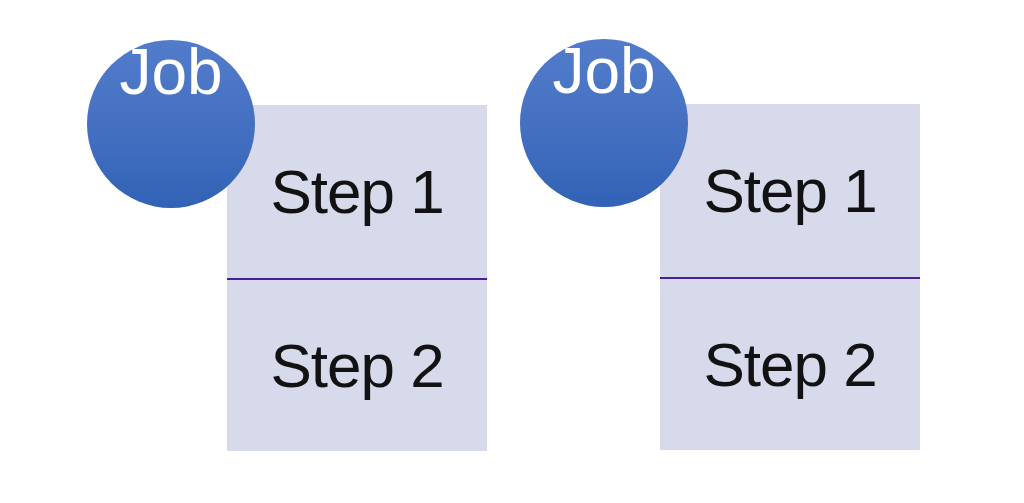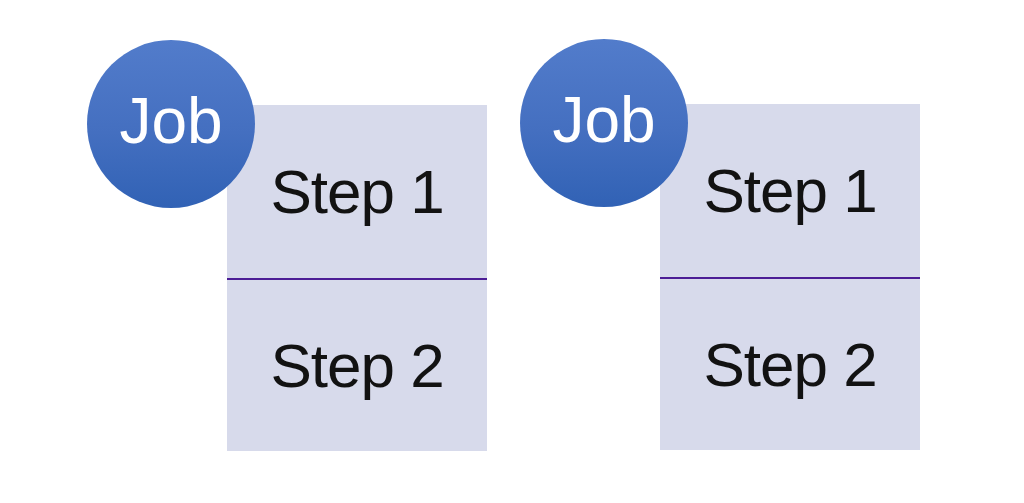--- a/index.html
+++ b/index.html
@@ -46,21 +46,20 @@
     white-space: nowrap;
   }
 
   .job-circle {
     position: absolute;
     left: 0; top: 0;
     width: 168px; height: 168px;
     border-radius: 50%;
     background: linear-gradient(180deg, #527ccb 0%, #446fc0 55%, #3162b5 100%);
     display: flex;
-    align-items: center;
     justify-content: center;
   }
   .job-label {
     color: #ffffff;
     font-size: 64px;
     line-height: 1;
     padding-bottom: 6px;
     white-space: nowrap;
   }
 </style>

